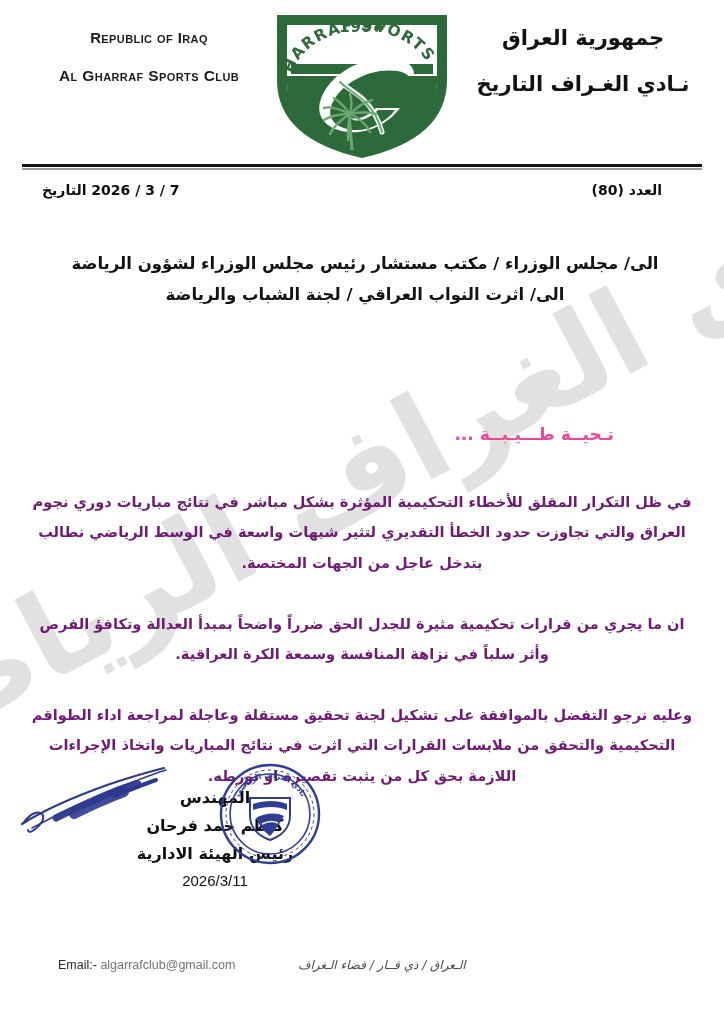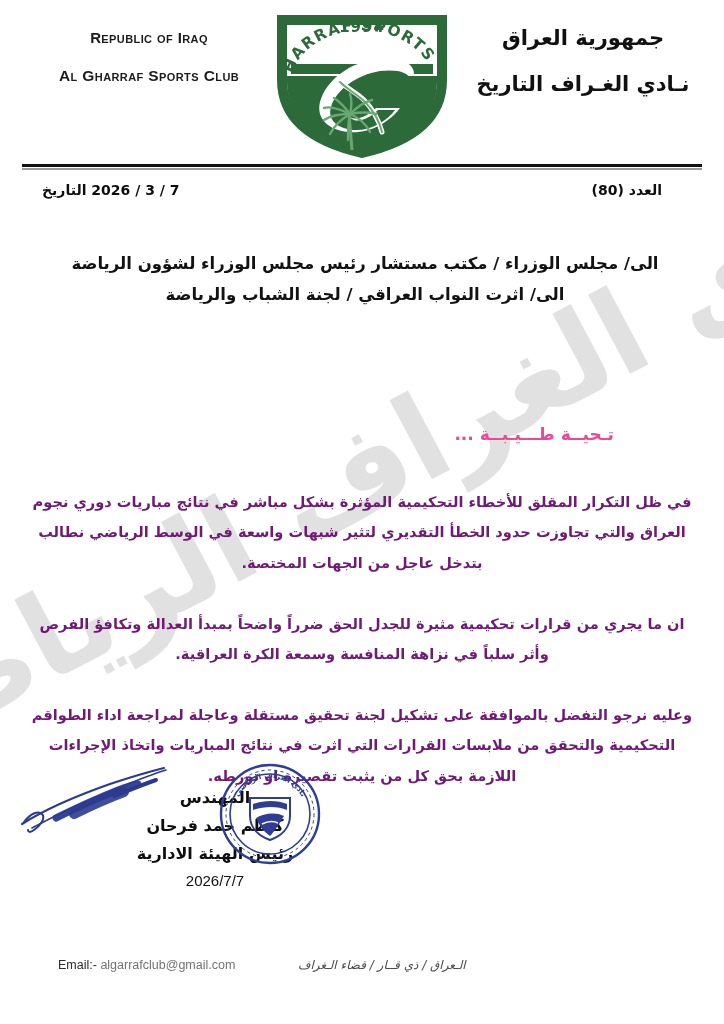--- a/index.html
+++ b/index.html
@@ -354,21 +354,21 @@
           <path d="M 60 52 C 76 44 94 36 110 30" stroke-width="10" opacity=".9"></path>
           <path d="M 100 34 C 116 28 130 22 142 18" stroke-width="4"></path>
           <path d="M 10 60 C 16 52 24 48 28 52 C 32 56 26 64 20 68 C 16 71 14 70 14 68" stroke-width="2"></path>
         </g>
       </svg>
 
       <div class="sign-text">
         <div class="sl">المهندس</div>
         <div class="sl">كاظم حمد فرحان</div>
         <div class="sl">رئيس الهيئة الادارية</div>
-        <div class="sdate">2026/7/7</div>
+        <div class="sdate">2026/3/11</div>
       </div>
     </div>
 
     <div class="stamp">
       <svg width="112" height="112" viewBox="0 0 112 112" xmlns="http://www.w3.org/2000/svg">
         <defs>
           <path id="stamparc" d="M 20 56 A 36 36 0 0 1 92 56" fill="none"></path>
         </defs>
         <circle cx="56" cy="56" r="49" fill="none" stroke="#2e3d96" stroke-width="2.4"></circle>
         <circle cx="56" cy="56" r="44" fill="none" stroke="#2e3d96" stroke-width="1" stroke-dasharray="3.2 3.2"></circle>

